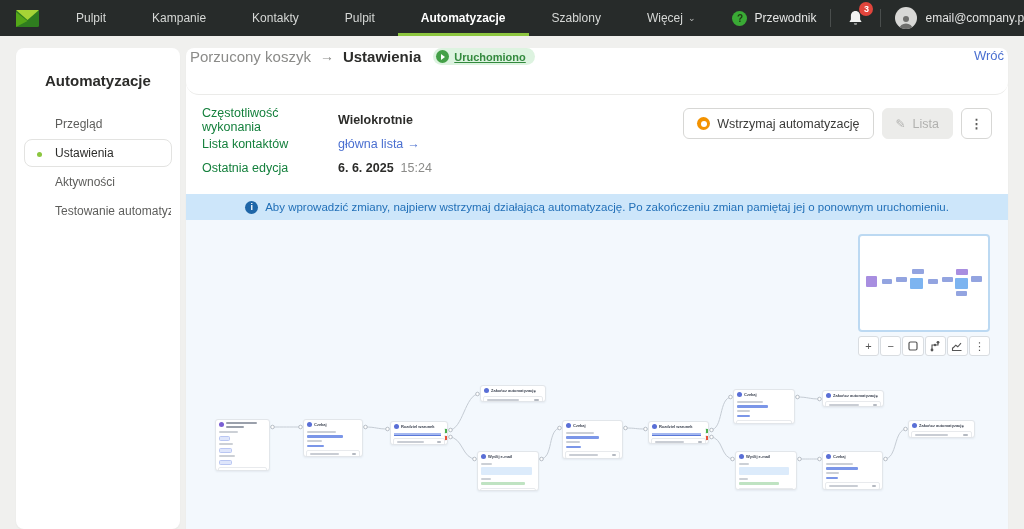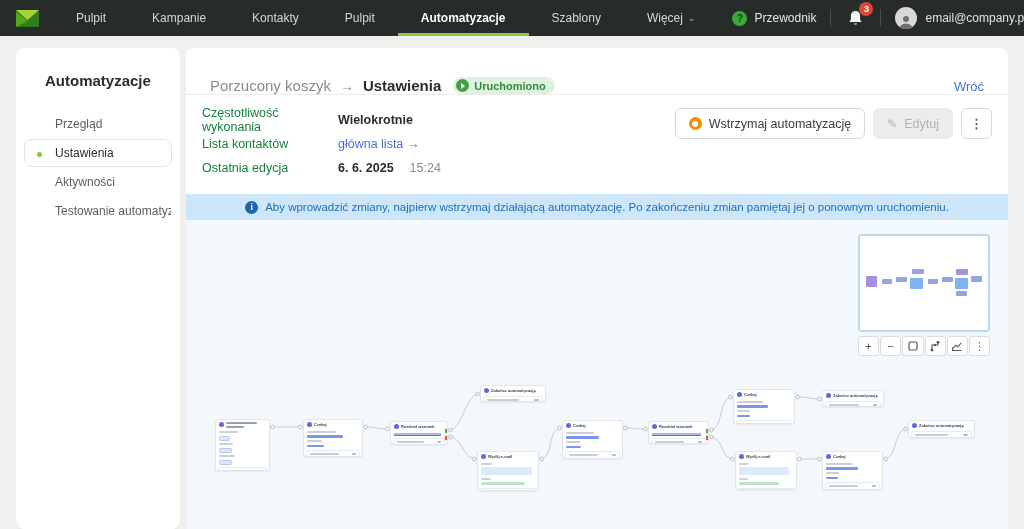--- a/index.html
+++ b/index.html
@@ -28,37 +28,37 @@
   .page { display:flex; gap:6px; padding:12px 16px 0 16px; height:493px; }
   .sidebar { width:164px; background:#fff; border-radius:8px; box-shadow:0 1px 2px rgba(0,0,0,.04); flex:none; }
   .sidebar-title { font-size:15px; font-weight:600; color:#2c2c2a; padding:24px 12px 20px 29px; }
   .side-item { position:relative; height:28px; display:flex; align-items:center; font-size:12px; color:#5d5d5b; padding-left:30px; margin:1px 8px; border:1px solid transparent; border-radius:8px; cursor:pointer; white-space:nowrap; overflow:hidden; }
   .side-item.active { border-color:#e3e3e1; color:#2c2c2a; }
   .side-item.active::before { content:""; position:absolute; left:12px; top:12px; width:5px; height:5px; border-radius:50%; background:#8bc63f; }
 
   .main { flex:1; background:#fff; border-radius:8px 8px 0 0; box-shadow:0 1px 2px rgba(0,0,0,.04); display:flex; flex-direction:column; overflow:hidden; }
 
   
-  .card-header { height:47px; display:flex; align-items:flex-end; padding:0 24px; border-bottom:1px solid #ebebe9; flex:none; }
+  .card-header { height:47px; display:flex; align-items:flex-start; padding:0 4px; border-bottom:1px solid #ebebe9; flex:none;border-radius:13px; }
   .crumb-parent { font-size:15px; color:#8b8b89; }
   .crumb-arrow { font-size:14px; color:#8b8b89; margin:0 9px; }
   .crumb-title { font-size:15px; font-weight:700; color:#2c2c2a; }
-  .status-badge { display:flex; align-items:center; gap:5px; background:#ddf3e0; border-radius:10px; padding:2px 9px 2px 3px; margin-left:12px; font-size:11px; font-weight:700; color:#338a3e; }
+  .status-badge { display:flex; align-items:center; gap:5px; background:#ddf3e0; border-radius:10px; padding:2px 9px 2px 3px; margin-left:12px; font-size:11px; font-weight:700; color:#338a3e;text-decoration:underline; }
   .play-ico { width:13px; height:13px; border-radius:50%; background:#43a047; display:flex; align-items:center; justify-content:center; }
   .play-ico::after { content:""; border-left:4px solid #fff; border-top:3px solid transparent; border-bottom:3px solid transparent; margin-left:1px; }
   .back-link { margin-left:auto; font-size:13px; color:#4a6fd0; cursor:pointer; }
 
   
   .settings { position:relative; padding:13px 16px 14px 16px; flex:none; }
   .set-row { display:flex; align-items:center; height:24px; font-size:12.5px; }
   .set-label { width:136px; color:#15803d; flex:none; }
   .set-val { color:#2c2c2a; font-weight:700; }
   .set-link { color:#4a6fd0; font-weight:400; cursor:pointer; }
   .set-link .arr { margin-left:4px; }
-  .set-time { color:#8b8b89; font-weight:400; margin-left:16px; }
+  .set-time { color:#8b8b89; font-weight:400; margin-left:7px; }
   .action-btns { position:absolute; right:16px; top:13px; display:flex; gap:8px; }
   .btn { display:flex; align-items:center; gap:7px; height:31px; padding:0 13px; background:#fff; border:1px solid #d7d7d5; border-radius:6px; font-size:12.5px; color:#3a3a38; cursor:pointer; font-family:inherit; }
   .btn:disabled,.btn.disabled { background:#ececea; border-color:#ececea; color:#b1b1af; cursor:default; }
   .pause-ico { width:13px; height:13px; border-radius:50%; background:#f39200; display:flex; align-items:center; justify-content:center; }
   .pause-ico::after { content:""; width:6px; height:6px; border-radius:50%; background:#fff; }
   .pencil { font-size:12px; }
   .kebab-btn { width:31px; justify-content:center; padding:0; font-weight:700; color:#5a5a58; }
 
   
   .banner { height:26px; background:#cde6fa; display:flex; align-items:center; justify-content:center; gap:7px; font-size:11.5px; color:#2270b8; flex:none; }
@@ -188,21 +188,21 @@
         <span class="set-time">15:24</span>
       </div>
 
       <div class="action-btns">
         <button class="btn">
           <span class="pause-ico"></span>
           <span>Wstrzymaj automatyzację</span>
         </button>
         <button class="btn disabled" disabled="">
           <span class="pencil">✎</span>
-          <span>Edytuj</span>
+          <span>Lista</span>
         </button>
         <button class="btn kebab-btn">
           <span>⋮</span>
         </button>
       </div>
     </div>
 
     <div class="banner">
       <span class="info-ico">i</span>
       <span>Aby wprowadzić zmiany, najpierw wstrzymaj działającą automatyzację. Po zakończeniu zmian pamiętaj jej o ponownym uruchomieniu.</span>

